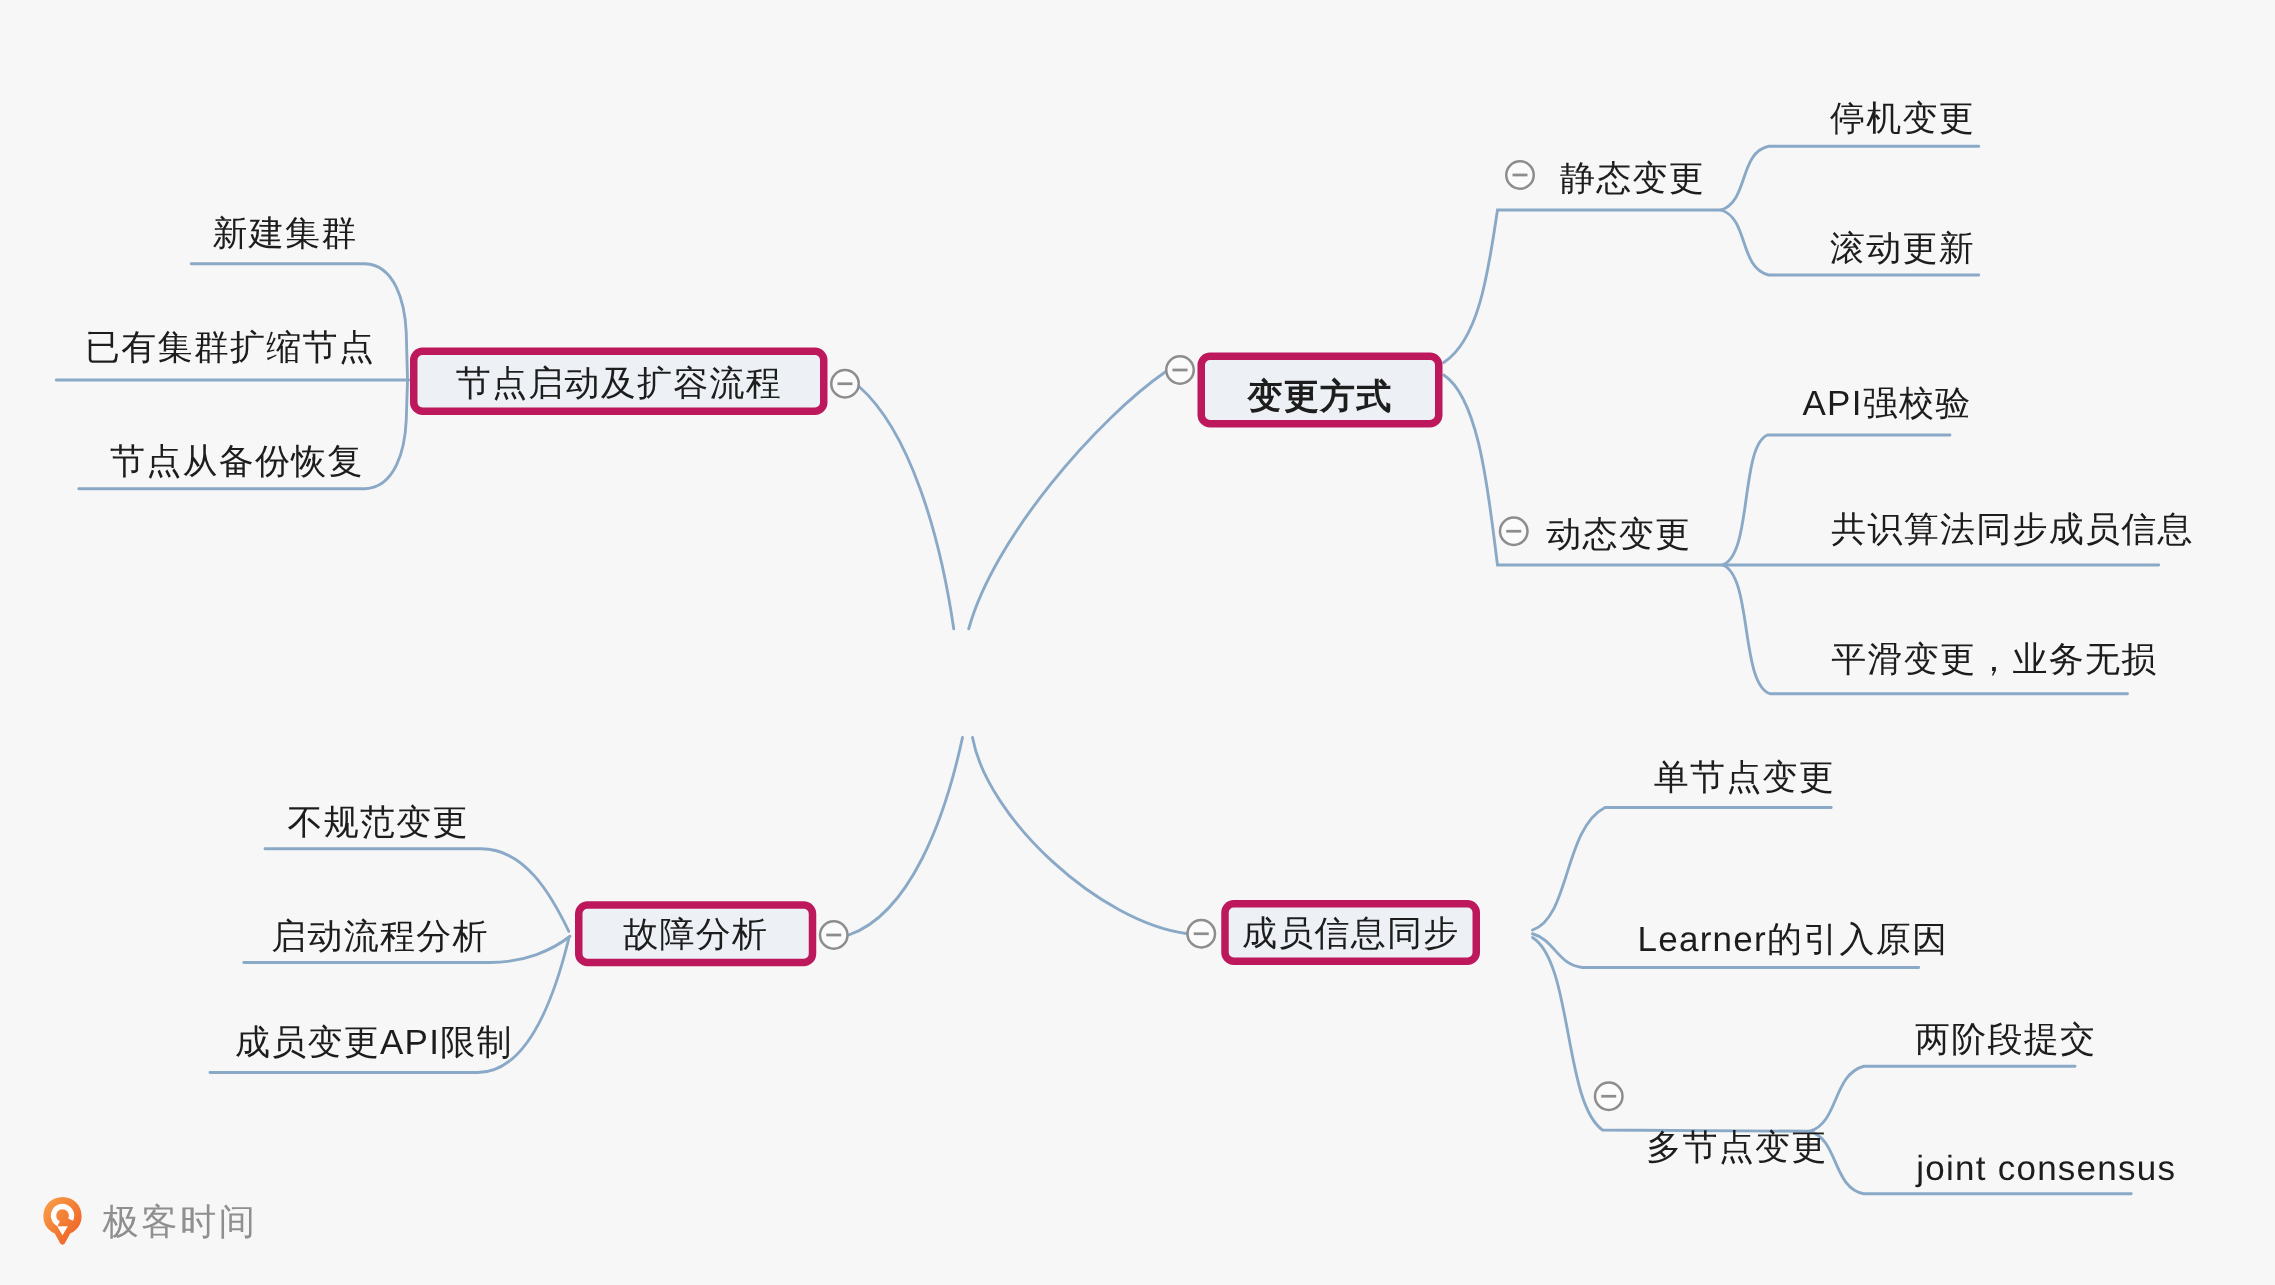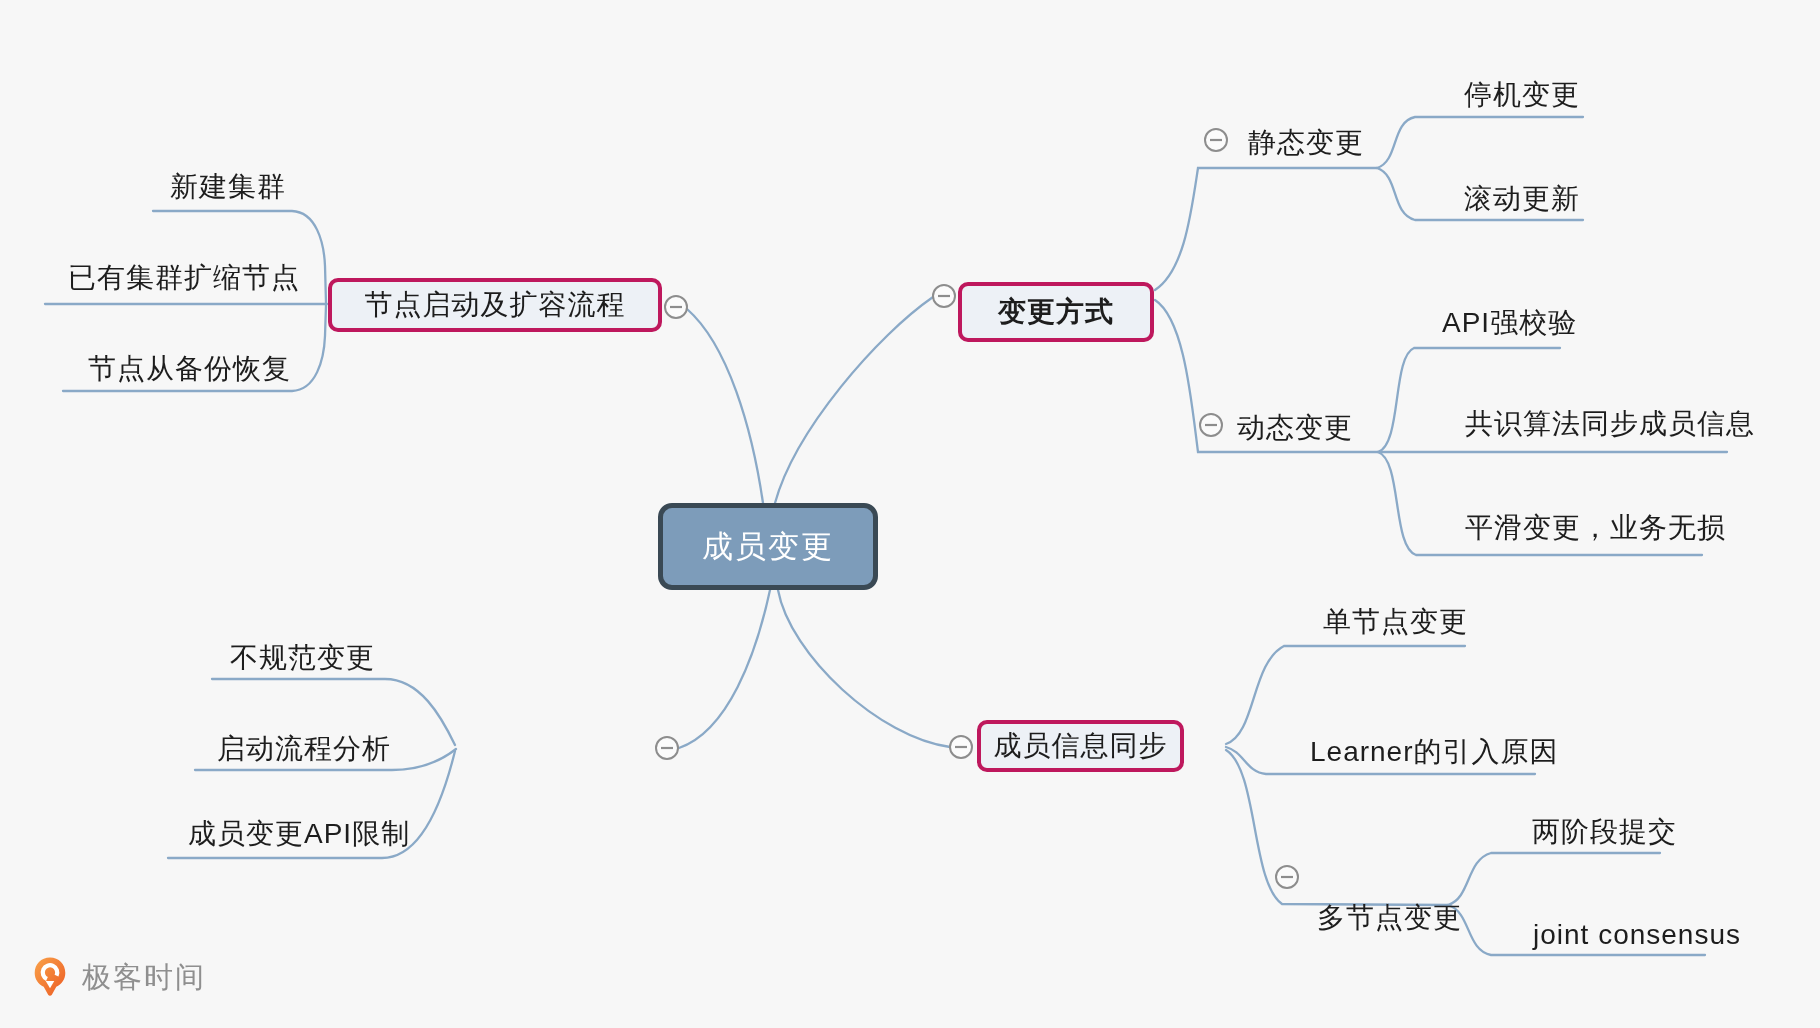--- a/index.html
+++ b/index.html
@@ -6,22 +6,22 @@
   .stage{
     position:relative;width:1820px;height:1028px;overflow:hidden;
     background:#f7f7f7;
     font-family:"Liberation Sans",sans-serif;
     color:#1d1d1d;
   }
   svg.wires{position:absolute;left:0;top:0;}
   .wire{fill:none;stroke:#8aa9c7;stroke-width:2.3;stroke-linecap:round;}
   .node{
     position:absolute;box-sizing:border-box;
-    display:flex;align-items:center;justify-content:center;
-    background:#edf1f6;border:4px solid #be185d;border-radius:10px;
+    display:flex;align-items:flex-end;justify-content:center;
+    background:#edf1f6;border:6px solid #be185d;border-radius:10px;
     font-size:28px;color:#1d1d1d;white-space:nowrap;letter-spacing:1px;
   }
   .node-root{
     position:absolute;box-sizing:border-box;
     display:flex;align-items:center;justify-content:center;
     background:#7d9cba;border:5px solid #3a4954;border-radius:14px;
     font-size:31px;color:#ffffff;white-space:nowrap;letter-spacing:2px;
   }
   .leaf{
     position:absolute;font-size:28px;line-height:1.2;
@@ -89,29 +89,29 @@
     <g>
       <circle cx="961" cy="747" r="11" fill="#fbfbfb" stroke="#8d8d8d" stroke-width="2"></circle>
       <line x1="955" y1="747" x2="967" y2="747" stroke="#8d8d8d" stroke-width="2.2"></line>
     </g>
     <g>
       <circle cx="1287" cy="877" r="11" fill="#fbfbfb" stroke="#8d8d8d" stroke-width="2"></circle>
       <line x1="1281" y1="877" x2="1293" y2="877" stroke="#8d8d8d" stroke-width="2.2"></line>
     </g>
   </svg>
 
-  <div class="node-root" style="left:658px;top:503px;width:220px;height:87px;">
-    <span>成员变更</span>
-  </div>
 
   <div class="node" style="left:328px;top:278px;width:334px;height:54px;">
     <span>节点启动及扩容流程</span>
   </div>
   <div class="node" style="left:958px;top:282px;width:196px;height:60px;font-weight:bold;">
     <span>变更方式</span>
+  </div>
+  <div class="node" style="left:460px;top:721px;width:193px;height:52px;">
+    <span>故障分析</span>
   </div>
   <div class="node" style="left:977px;top:720px;width:207px;height:52px;">
     <span>成员信息同步</span>
   </div>
 
   <div class="leaf" style="left:170px;top:170px;">新建集群</div>
   <div class="leaf" style="left:68px;top:261px;">已有集群扩缩节点</div>
   <div class="leaf" style="left:88px;top:352px;">节点从备份恢复</div>
 
   <div class="leaf" style="left:1248px;top:126px;">静态变更</div>

